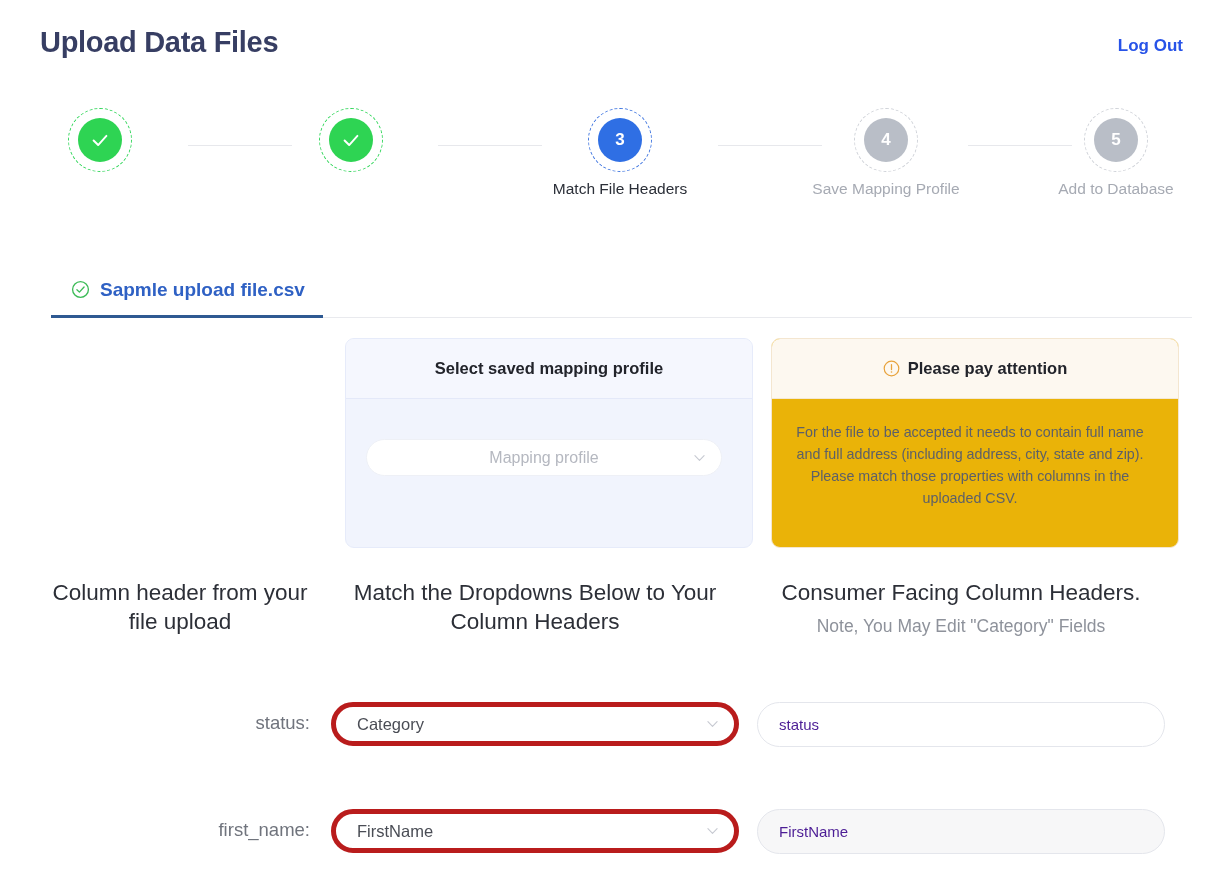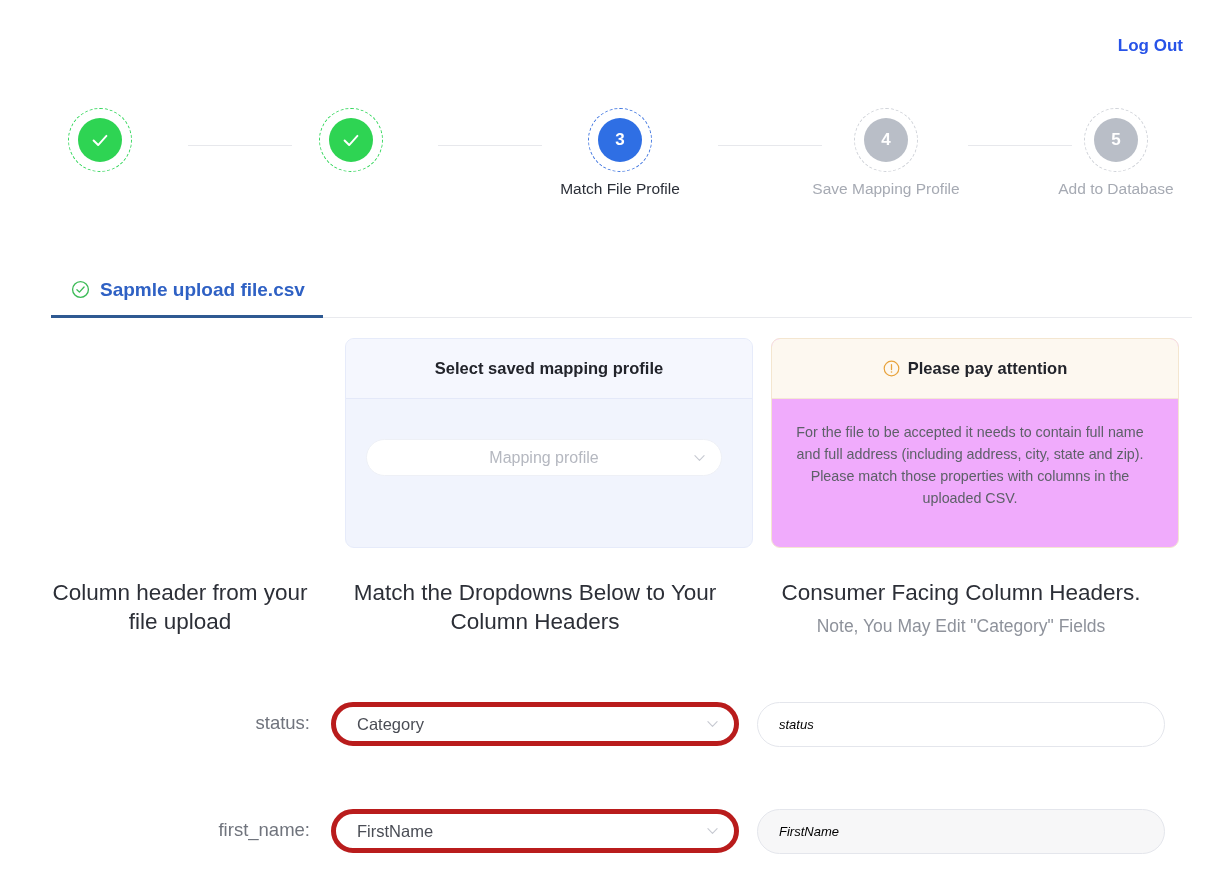--- a/index.html
+++ b/index.html
@@ -140,21 +140,21 @@
   .card {
     position: absolute;
     top: 0;
     width: 408px;
     height: 210px;
     border-radius: 9px;
     overflow: hidden;
     margin-left: 14px;
   }
   .card.profile   { left: 0;   background: #f1f4fd; border: 1px solid #e6ebfa; }
-  .card.attention { left: 426px; background: #f0abfc; border: 1px solid #f4e6d0; }
+  .card.attention { left: 426px; background: #eab308; border: 1px solid #f4e6d0; }
 
   .card-head {
     height: 60px;
     display: flex;
     align-items: center;
     justify-content: center;
     gap: 8px;
     font-size: 16.5px;
     font-weight: bold;
     color: #22242b;
@@ -262,33 +262,33 @@
     cursor: pointer;
   }
   .row-input {
     position: absolute;
     left: 757px; top: 4px;
     width: 408px;
     height: 45px;
     border: 1px solid #e4e6ec;
     border-radius: 23px;
     padding: 0 21px;
-    font-size: 13px;
+    font-size: 15px;
     font-family: "Liberation Sans", sans-serif;
-    color: #000000;
+    color: #4c1d95;
     background: #ffffff;
     outline: none;
-    font-style: italic;
   }
   .row-input.shaded { background: #f7f7f8; }
 </style>
 </head>
 <body>
 
 <div class="header">
+  <div class="page-title">Upload Data Files</div>
   <a class="logout-link" href="#">Log Out</a>
 </div>
 
 <div class="stepper">
 
   <div class="step-line" style="left:148px; width:104px;"></div>
   <div class="step-line" style="left:398px; width:104px;"></div>
   <div class="step-line" style="left:678px; width:104px;"></div>
   <div class="step-line" style="left:928px; width:104px;"></div>
 
@@ -311,21 +311,21 @@
         </svg>
       </div>
     </div>
     <div class="step-label blank"></div>
   </div>
 
   <div class="step" style="left:500px;">
     <div class="step-ring current">
       <div class="step-circle current">3</div>
     </div>
-    <div class="step-label active">Match File Profile</div>
+    <div class="step-label active">Match File Headers</div>
   </div>
 
   <div class="step" style="left:766px;">
     <div class="step-ring todo">
       <div class="step-circle todo">4</div>
     </div>
     <div class="step-label muted">Save Mapping Profile</div>
   </div>
 
   <div class="step" style="left:996px;">

